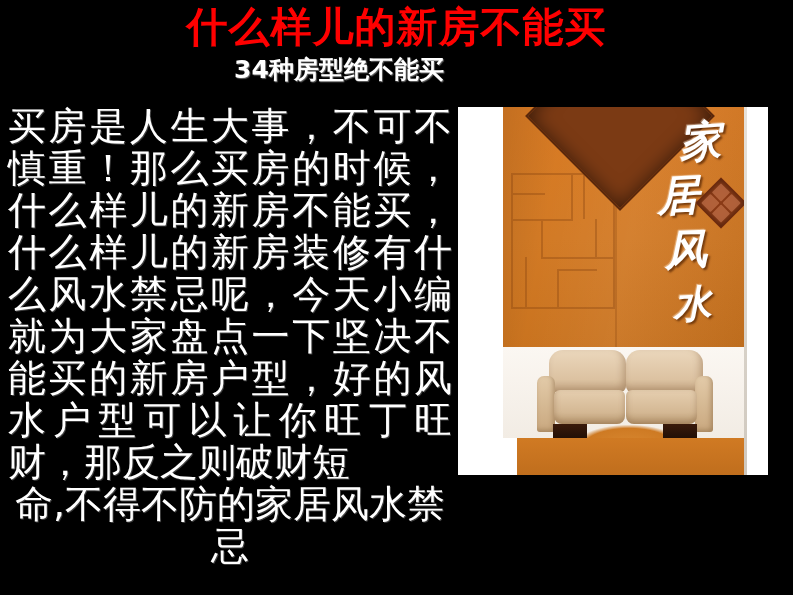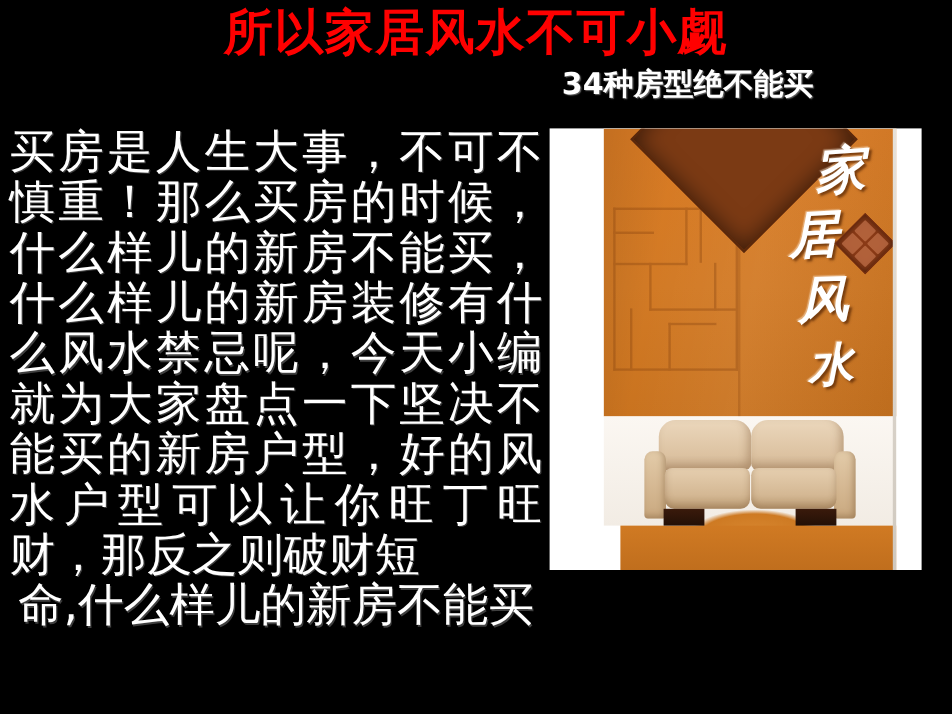--- a/index.html
+++ b/index.html
@@ -33,21 +33,21 @@
     line-height: 50px;
     letter-spacing: 1px;
     color: #FF0000;
     white-space: nowrap;
   }
   .subtitle {
     position: absolute;
     top: 54px;
     left: 0;
     width: 678px;
-    text-align: right;
+    text-align: center;
     font-family: "DejaVu Sans", "Liberation Sans", sans-serif;
     font-weight: bold;
     font-size: 25px;
     line-height: 32px;
     color: #FFFFFF;
     text-shadow: 1px 1px 1px rgba(120,120,120,0.85);
     white-space: nowrap;
   }
 
   
@@ -236,27 +236,27 @@
   .cover-edge {
     position: absolute; right: 0; top: 0; width: 3px; height: 368px;
     background: linear-gradient(180deg, #E7E2DA, #CFC8BE);
   }
 </style>
 </head>
 <body>
 
 <div id="slide">
 
-  <div class="title">所以家居风水不可小觑</div>
+  <div class="title">什么样儿的新房不能买</div>
 
   <div class="subtitle">34种房型绝不能买</div>
 
   <div class="bodytext">
     <span>买房是人生大事，不可不慎重！那么买房的时候，什么样儿的新房不能买，什么样儿的新房装修有什么风水禁忌呢，今天小编就为大家盘点一下坚决不能买的新房户型，好的风水户型可以让你旺丁旺财，那反之则破财短</span>
-    <span class="lastline">命,什么样儿的新房不能买</span>
+    <span class="lastline">命,不得不防的家居风水禁忌</span>
   </div>
 
   <div class="photo-frame">
     <div class="cover">
 
       <div class="wall"></div>
       <div class="wall-seam"></div>
 
       <div class="floorplan">
         <span style="left:0;top:16px;width:104px;height:2px"></span>

